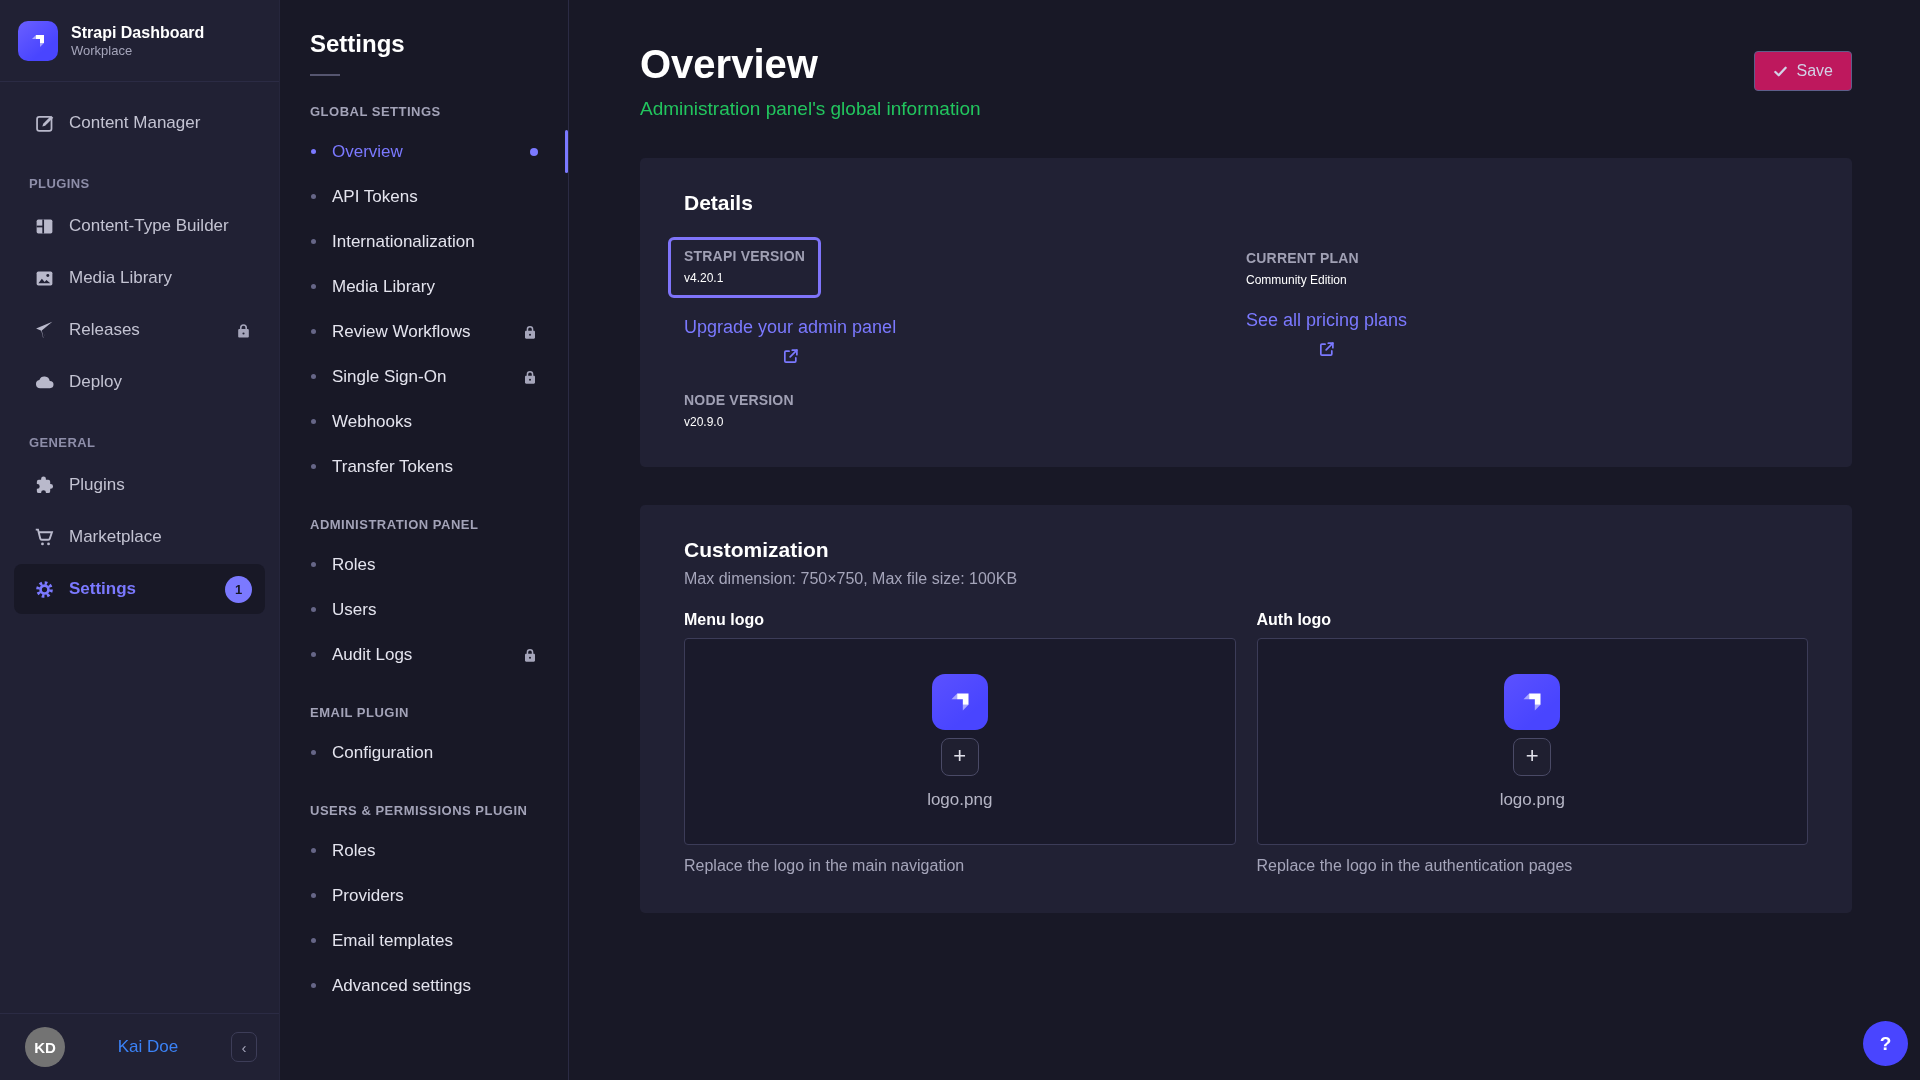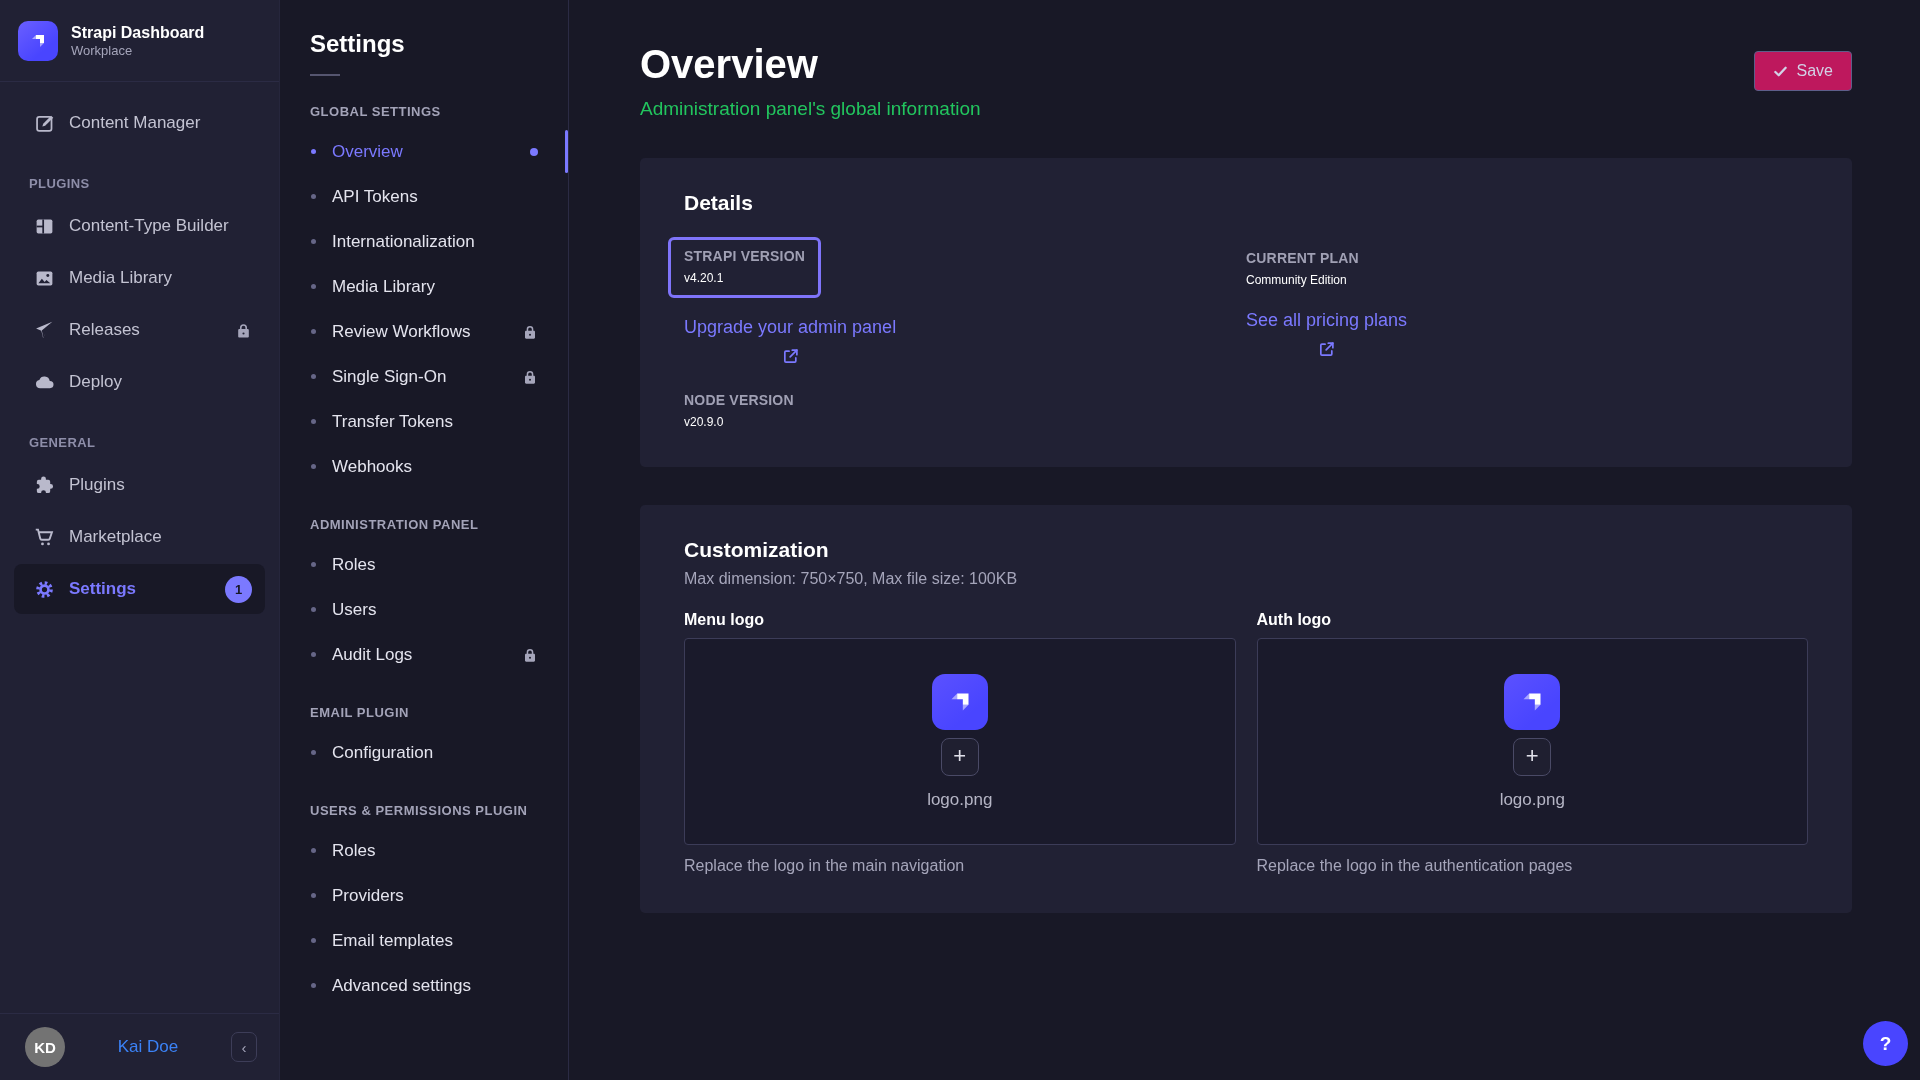--- a/index.html
+++ b/index.html
@@ -325,25 +325,25 @@
       <span>Single Sign-On</span>
       <span class="lock">
         <svg width="16" height="16" viewBox="0 0 24 24">
             <path fill="currentColor" d="M7 10V8a5 5 0 1 1 10 0v2h.8c.9 0 1.7.7 1.7 1.6v8.8c0 .9-.8 1.6-1.7 1.6H6.2c-.9 0-1.7-.7-1.7-1.6v-8.8c0-.9.8-1.6 1.7-1.6H7zm2.3 0h5.4V8a2.7 2.7 0 1 0-5.4 0v2z"></path>
             <circle cx="12" cy="16.2" r="1.5" fill="#181826"></circle>
           </svg>
       </span>
     </div>
     <div class="snav-item">
       <span class="dot"></span>
+      <span>Webhooks</span>
+    </div>
+    <div class="snav-item">
+      <span class="dot"></span>
       <span>Transfer Tokens</span>
-    </div>
-    <div class="snav-item">
-      <span class="dot"></span>
-      <span>Webhooks</span>
     </div>
   </div>
 
   <div class="snav-group">
     <div class="snav-group-label">ADMINISTRATION PANEL</div>
     <div class="snav-item">
       <span class="dot"></span>
       <span>Roles</span>
     </div>
     <div class="snav-item">

